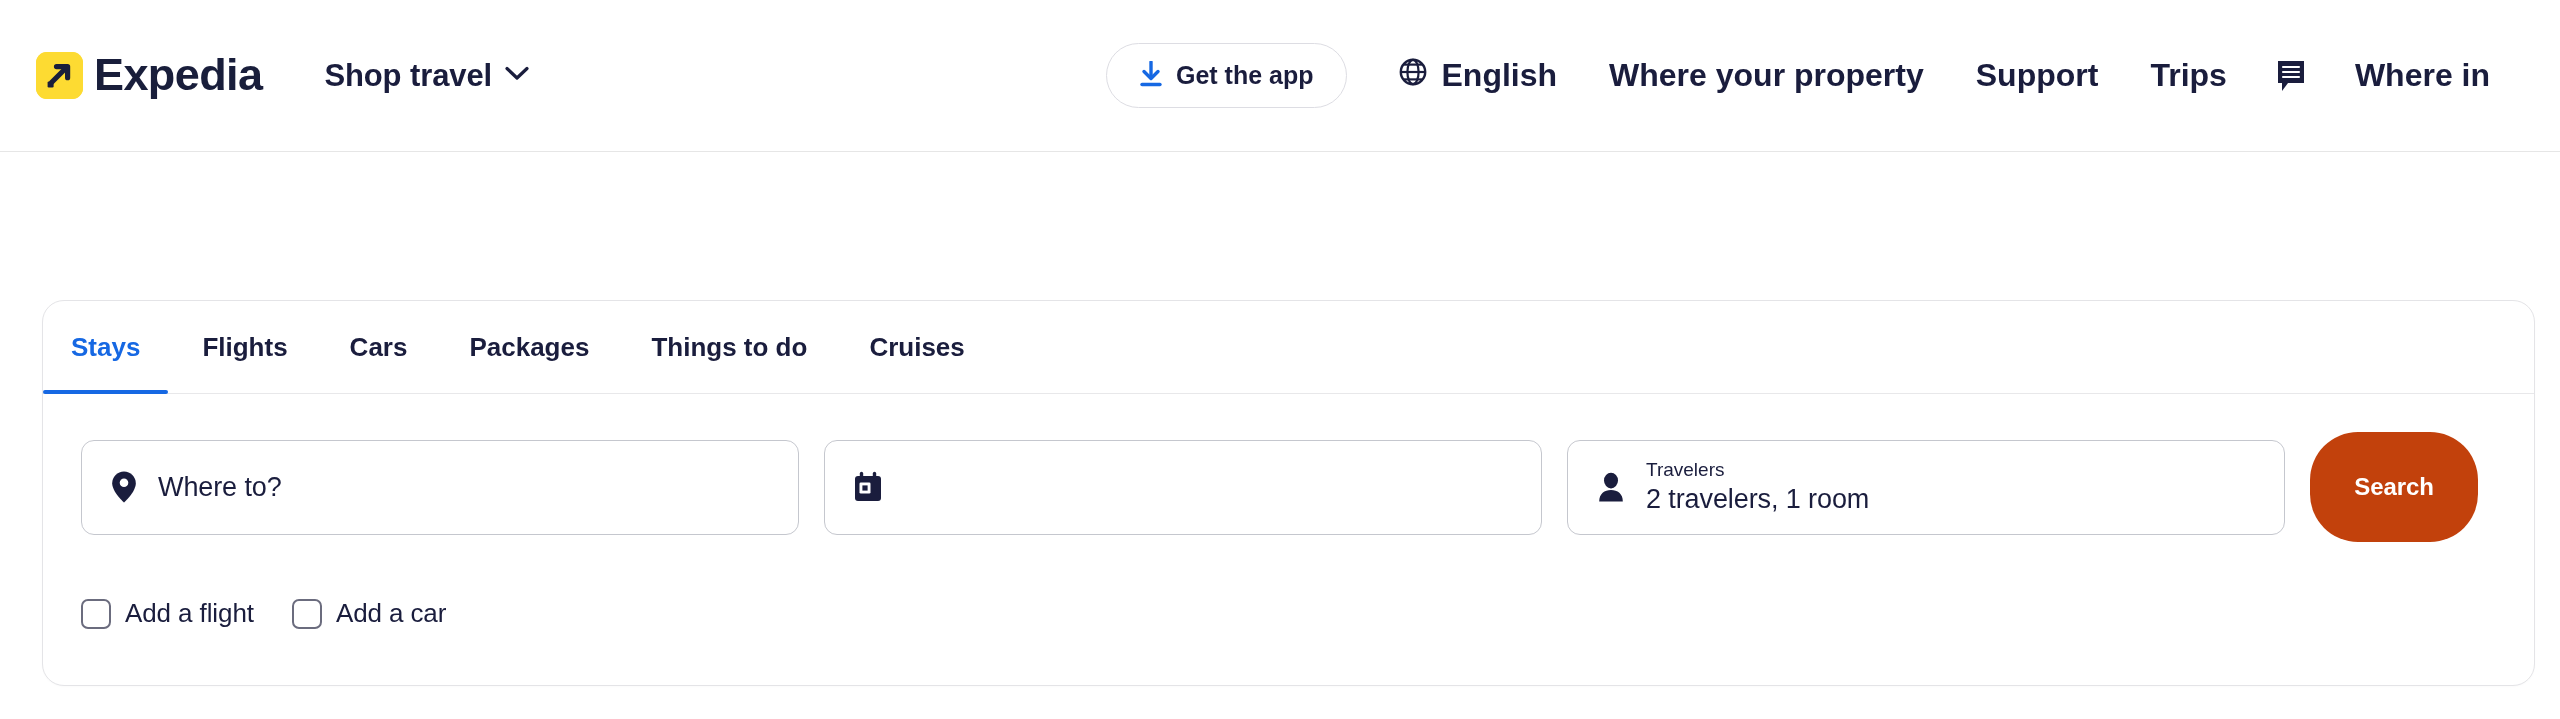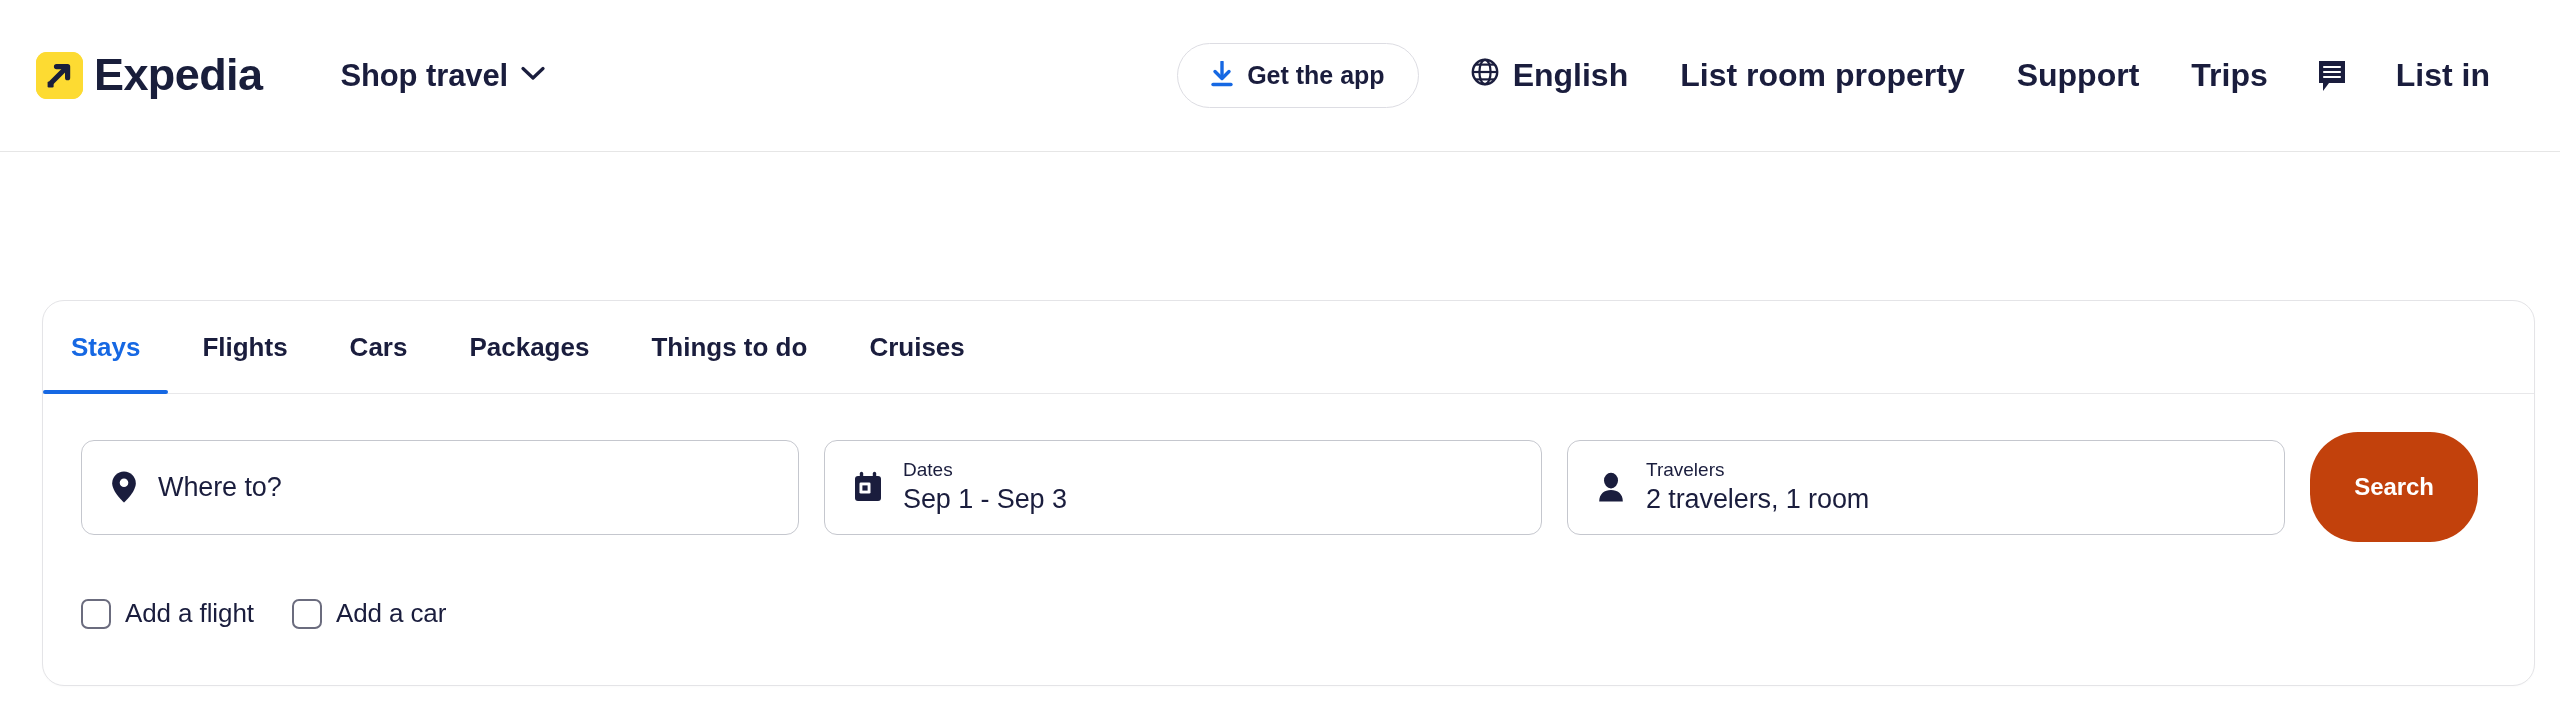--- a/index.html
+++ b/index.html
@@ -29,21 +29,21 @@
     background: #ffffff;
     border-bottom: 1px solid #e6e6e6;
     display: flex;
     align-items: center;
     padding: 0 44px 0 36px;
   }
 
   .header-left {
     display: flex;
     align-items: center;
-    gap: 78px;
+    gap: 62px;
   }
 
   .brand {
     display: flex;
     align-items: center;
     gap: 11px;
     text-decoration: none;
   }
 
   .brand-mark {
@@ -317,40 +317,40 @@
             <ellipse cx="14" cy="14" rx="5.6" ry="12.2" stroke="#1A1D3D" stroke-width="2.2" fill="none"></ellipse>
             <path d="M2.2 14 L25.8 14" stroke="#1A1D3D" stroke-width="2.2"></path>
             <path d="M4.3 6.6 L23.7 6.6" stroke="#1A1D3D" stroke-width="2.2"></path>
             <path d="M4.3 21.4 L23.7 21.4" stroke="#1A1D3D" stroke-width="2.2"></path>
           </svg>
         </span>
         <span>English</span>
       </a>
 
       <a class="nav-link" href="#">
-        <span>List room property</span>
+        <span>Where your property</span>
       </a>
 
       <a class="nav-link" href="#">
         <span>Support</span>
       </a>
 
       <a class="nav-link" href="#">
         <span>Trips</span>
       </a>
 
       <div class="icon-btn">
         <svg width="32" height="34" viewBox="0 0 32 34" xmlns="http://www.w3.org/2000/svg">
           <path d="M3 2 H29 V24 H13 L7 32 V24 H3 Z" fill="#1A1D3D"></path>
           <path d="M8 8 H24 M8 13 H24 M8 18 H24" stroke="#ffffff" stroke-width="2.1" stroke-linecap="round"></path>
         </svg>
       </div>
 
       <a class="nav-link" href="#">
-        <span>List in</span>
+        <span>Where in</span>
       </a>
 
     </div>
   </div>
 
   <div class="card">
 
     <div class="tabs">
       <button class="tab active">
         <span>Stays</span>
@@ -390,24 +390,20 @@
 
         <div class="field field-dates">
           <span class="field-icon">
             <svg width="30" height="32" viewBox="0 0 30 32" xmlns="http://www.w3.org/2000/svg">
               <rect x="2" y="5" width="26" height="25" rx="3" fill="#1A1D3D"></rect>
               <rect x="6.5" y="11.5" width="11" height="11" rx="1.3" fill="#ffffff"></rect>
               <rect x="9.4" y="14.4" width="5.2" height="5.2" fill="#1A1D3D"></rect>
               <rect x="6.8" y="0.8" width="3.4" height="7" rx="1.7" fill="#1A1D3D"></rect>
               <rect x="19.8" y="0.8" width="3.4" height="7" rx="1.7" fill="#1A1D3D"></rect>
             </svg>
-          </span>
-          <span class="field-text">
-            <span class="field-label">Dates</span>
-            <span class="field-value">Sep 1 - Sep 3</span>
           </span>
         </div>
 
         <div class="field field-travelers">
           <span class="field-icon">
             <svg width="30" height="32" viewBox="0 0 30 32" xmlns="http://www.w3.org/2000/svg">
               <ellipse cx="15" cy="9.6" rx="7" ry="7.8" fill="#1A1D3D"></ellipse>
               <path d="M3.2 30.5 C3.2 22.6 8.5 19 15 19 C21.5 19 26.8 22.6 26.8 30.5 Z" fill="#1A1D3D"></path>
             </svg>
           </span>

